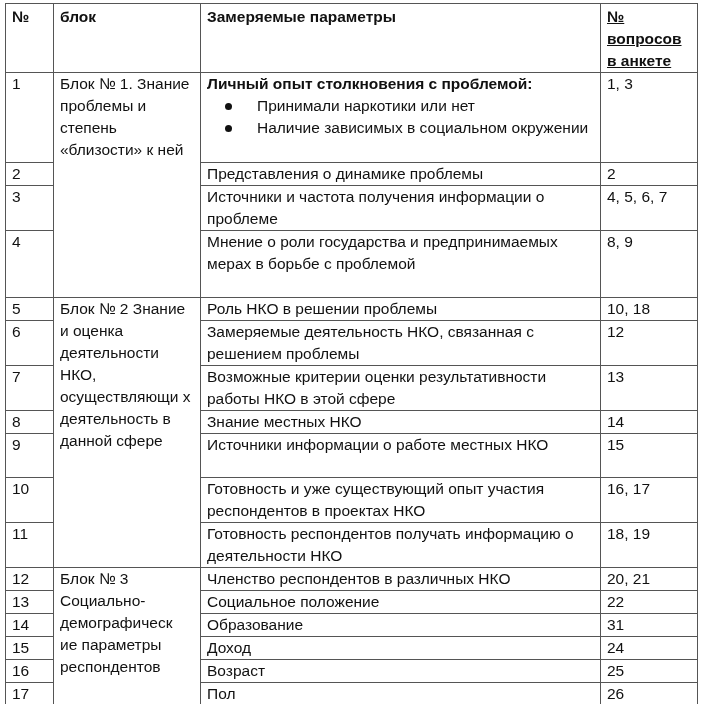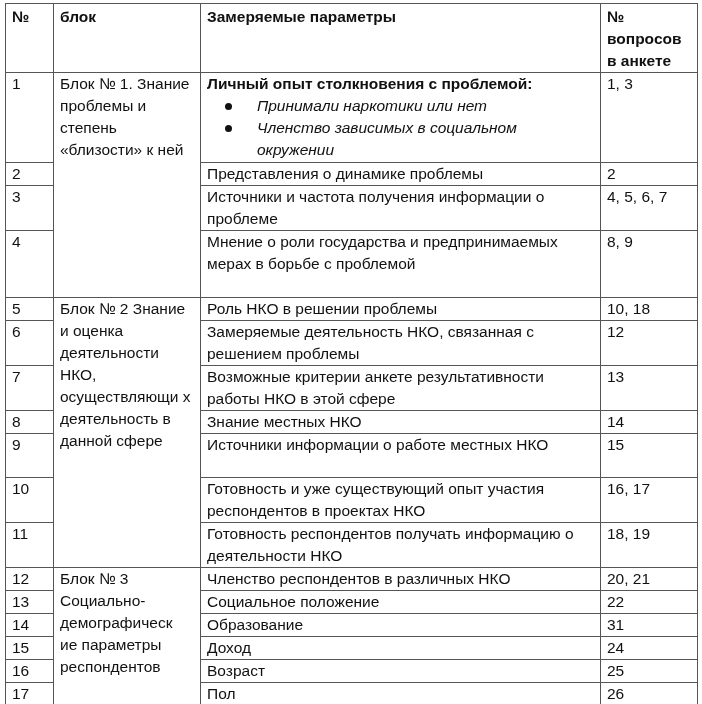--- a/index.html
+++ b/index.html
@@ -19,23 +19,23 @@
     font-weight: normal;
   }
   table.main th { font-weight: bold; }
   col.c-no { width: 48px; }
   col.c-block { width: 147px; }
   col.c-param { width: 400px; }
   col.c-q { width: 97px; }
   td.no { padding-left: 7px; }
   td.block { font-weight: bold; }
   td.q { text-align: center; margin-top: 48px; }
-  th.q { text-align: center; }
+  th.q { text-align: center; text-decoration: underline; }
   tr.h-head td, tr.h-head th { height: 66px; padding-top: 2px; }
-  ul.bullets { margin: 0; padding: 0 0 0 50px; list-style: none; font-style: italic; }
+  ul.bullets { margin: 0; padding: 0 0 0 50px; list-style: none; }
   ul.bullets li { position: relative; }
   ul.bullets li .dot { position: absolute; left: -32px; top: 8px; width: 7px; height: 7px;
                         border-radius: 50%; background: #111; }
   .plain { display: block; font-weight: bold; }
 </style>
 </head>
 <body>
 
 <table class="main">
   <colgroup>
@@ -54,21 +54,21 @@
   </thead>
   <tbody>
 
     <tr style="height:90px">
       <td class="no">1</td>
       <td class="block" rowspan="4">Блок № 1. Знание проблемы и степень «близости» к ней</td>
       <td>
         <span class="plain">Личный опыт столкновения с проблемой:</span>
         <ul class="bullets">
           <li><span class="dot"></span><span>Принимали наркотики или нет</span></li>
-          <li><span class="dot"></span><span>Членство зависимых в социальном окружении</span></li>
+          <li><span class="dot"></span><span>Наличие зависимых в социальном окружении</span></li>
         </ul>
       </td>
       <td class="q">1, 3</td>
     </tr>
 
     <tr style="height:22px">
       <td class="no">2</td>
       <td>Представления о динамике проблемы</td>
       <td class="q">2</td>
     </tr>
@@ -93,21 +93,21 @@
     </tr>
 
     <tr style="height:45px">
       <td class="no">6</td>
       <td>Замеряемые деятельность НКО, связанная с решением проблемы</td>
       <td class="q">12</td>
     </tr>
 
     <tr style="height:44px">
       <td class="no">7</td>
-      <td>Возможные критерии анкете результативности работы НКО в этой сфере</td>
+      <td>Возможные критерии оценки результативности работы НКО в этой сфере</td>
       <td class="q">13</td>
     </tr>
 
     <tr style="height:22px">
       <td class="no">8</td>
       <td>Знание местных НКО</td>
       <td class="q">14</td>
     </tr>
 
     <tr style="height:44px">

